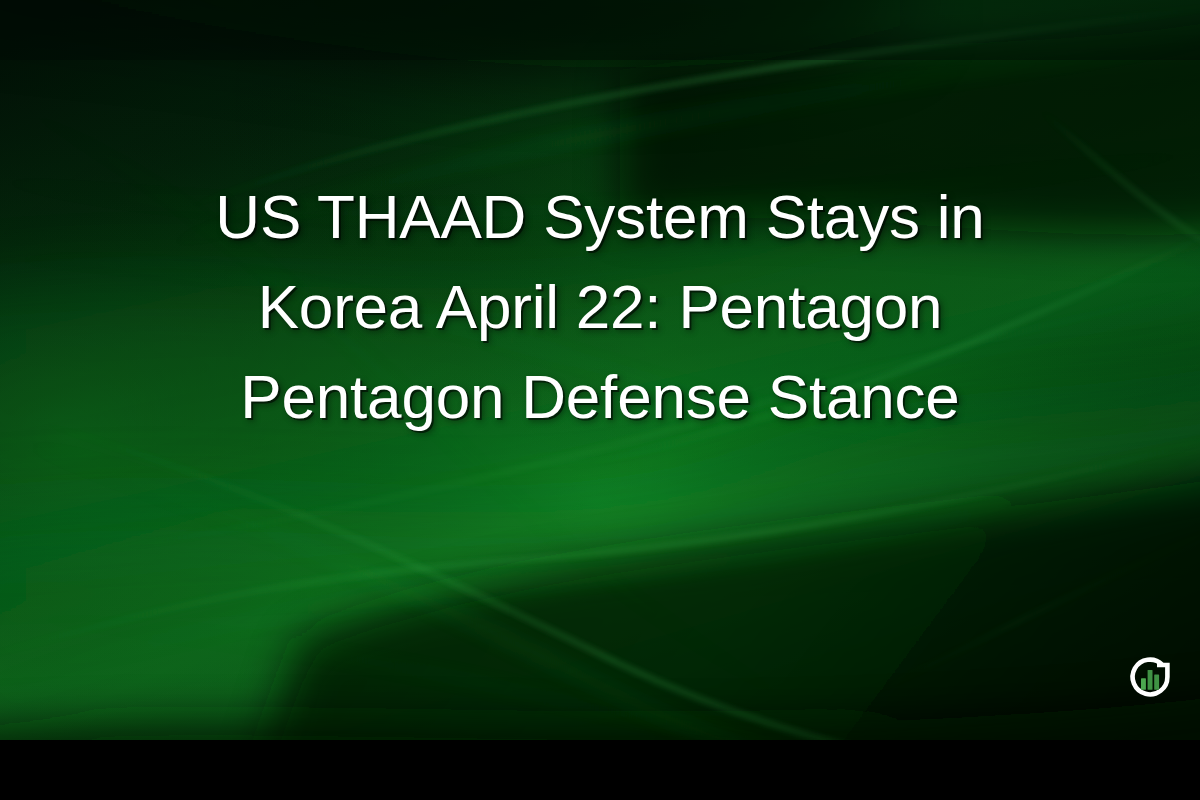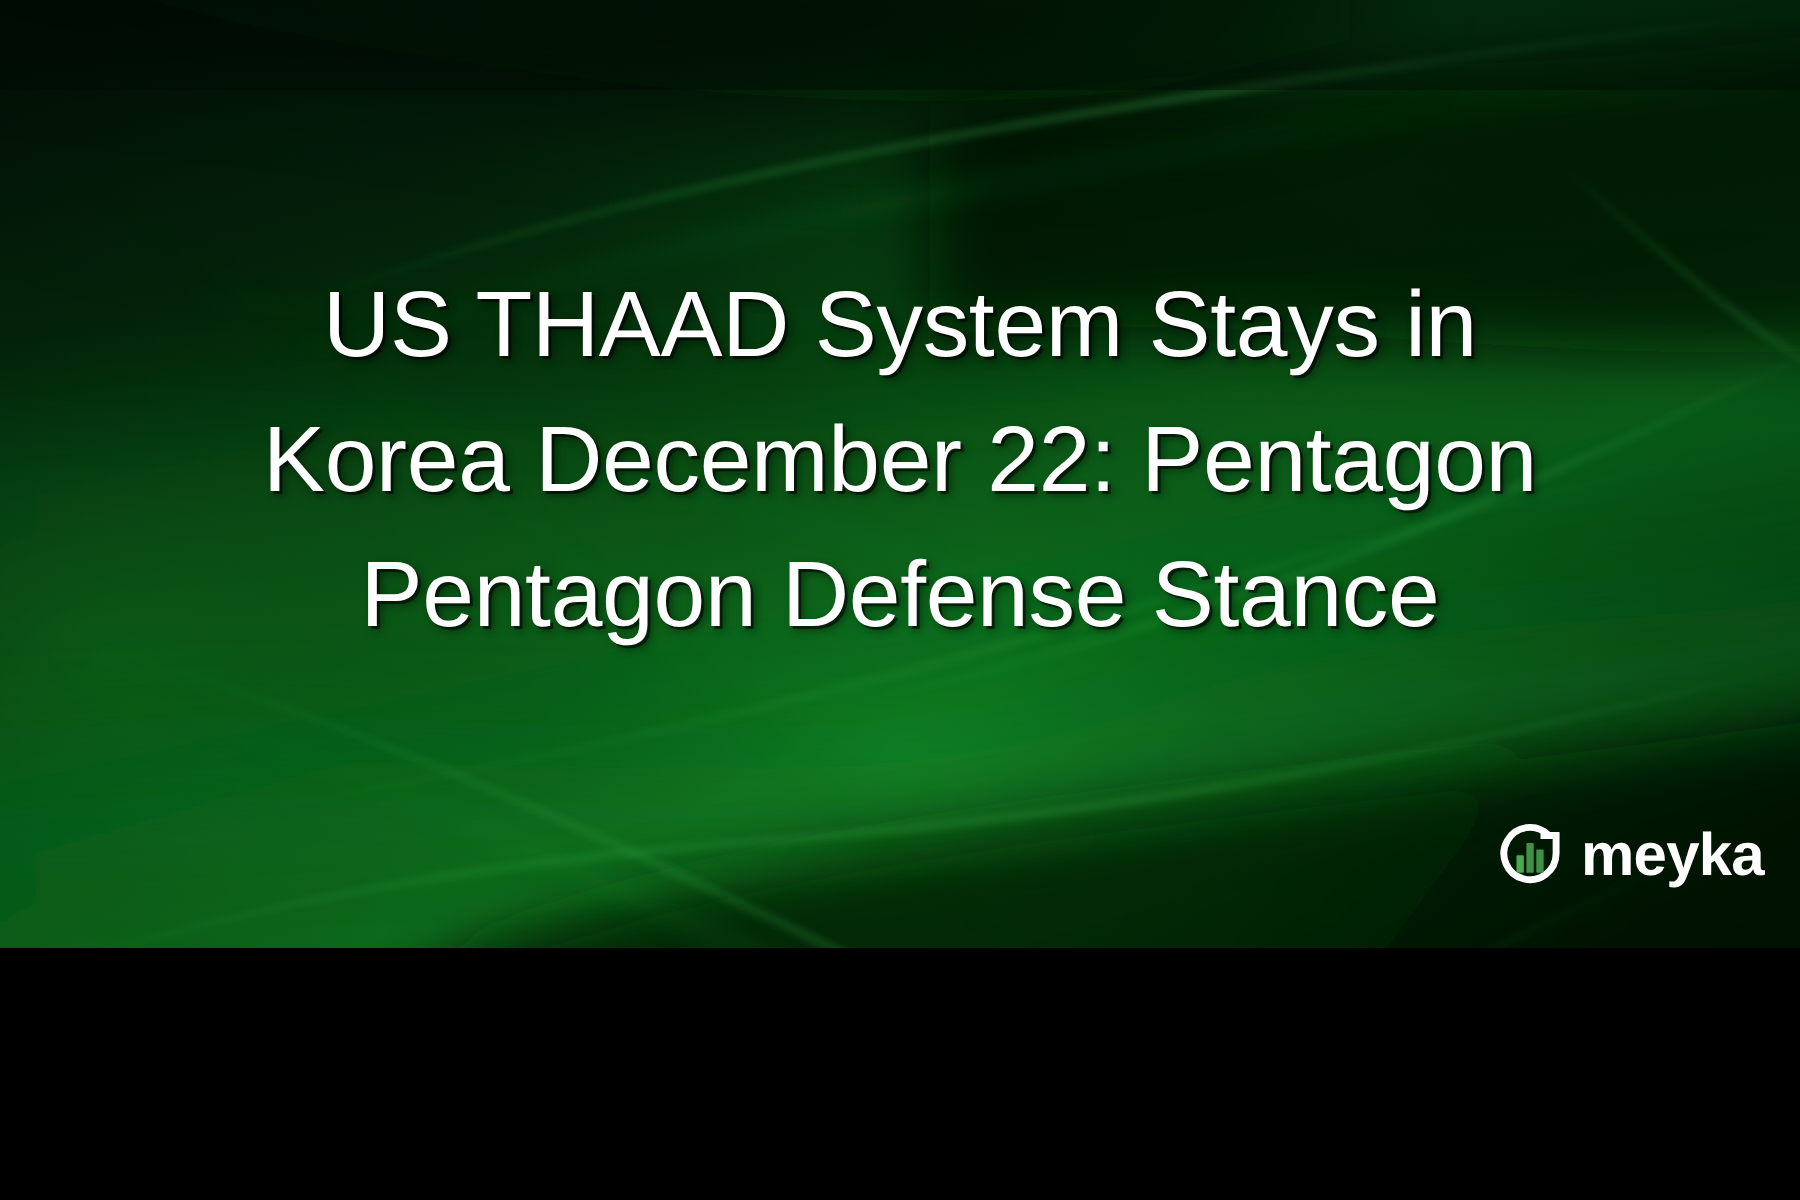--- a/index.html
+++ b/index.html
@@ -7,21 +7,21 @@
 
   html, body {
     width:1200px; height:800px;
     background:#000;
     font-family:"Liberation Sans", sans-serif;
     overflow:hidden;
   }
 
   #card {
     position:relative;
-    width:1200px; height:632px;
+    width:1200px; height:740px;
     overflow:hidden;
     background:#021206;
   }
 
   
   #bg-art {
     position:absolute; inset:0;
     width:1200px; height:800px;
     display:block;
   }
@@ -188,34 +188,33 @@
 
       <path d="M 860,700 C 980,640 1100,580 1250,512" stroke="url(#gWisp2)" stroke-width="2" fill="none" filter="url(#blurSm)" opacity="0.35"></path>
     </g>
 
     <rect x="0" y="0" width="1200" height="60" fill="#010a04" opacity="0.45"></rect>
     <rect x="0" y="752" width="1200" height="48" fill="#010a04" opacity="0.40"></rect>
   </svg>
 
   <div id="headline-wrap">
     <span class="headline-line">US THAAD System Stays in</span>
-    <span class="headline-line">Korea December 22: Pentagon</span>
+    <span class="headline-line">Korea April 22: Pentagon</span>
     <span class="headline-line">Pentagon Defense Stance</span>
   </div>
 
   <div id="logo">
 
     <svg id="logo-mark" viewBox="0 0 52 52" aria-hidden="true">
 
       <path d="M 38.2,12.6
                A 17.4,17.4 0 1 0 43.4,25
                L 43.4,13.0
                L 33.0,13.0" fill="none" stroke="#ffffff" stroke-width="4.6" stroke-linecap="butt" stroke-linejoin="miter"></path>
 
       <rect x="17.0" y="26.2" width="4.9" height="11.6" rx="0.6" fill="#4ba84f"></rect>
       <rect x="23.6" y="18.0" width="4.9" height="19.8" rx="0.6" fill="#3f9244"></rect>
       <rect x="30.2" y="22.4" width="4.9" height="15.4" rx="0.6" fill="#3f9244"></rect>
     </svg>
 
-    <span id="logo-word">meyka</span>
   </div>
 
 </div>
 
 </body></html>

